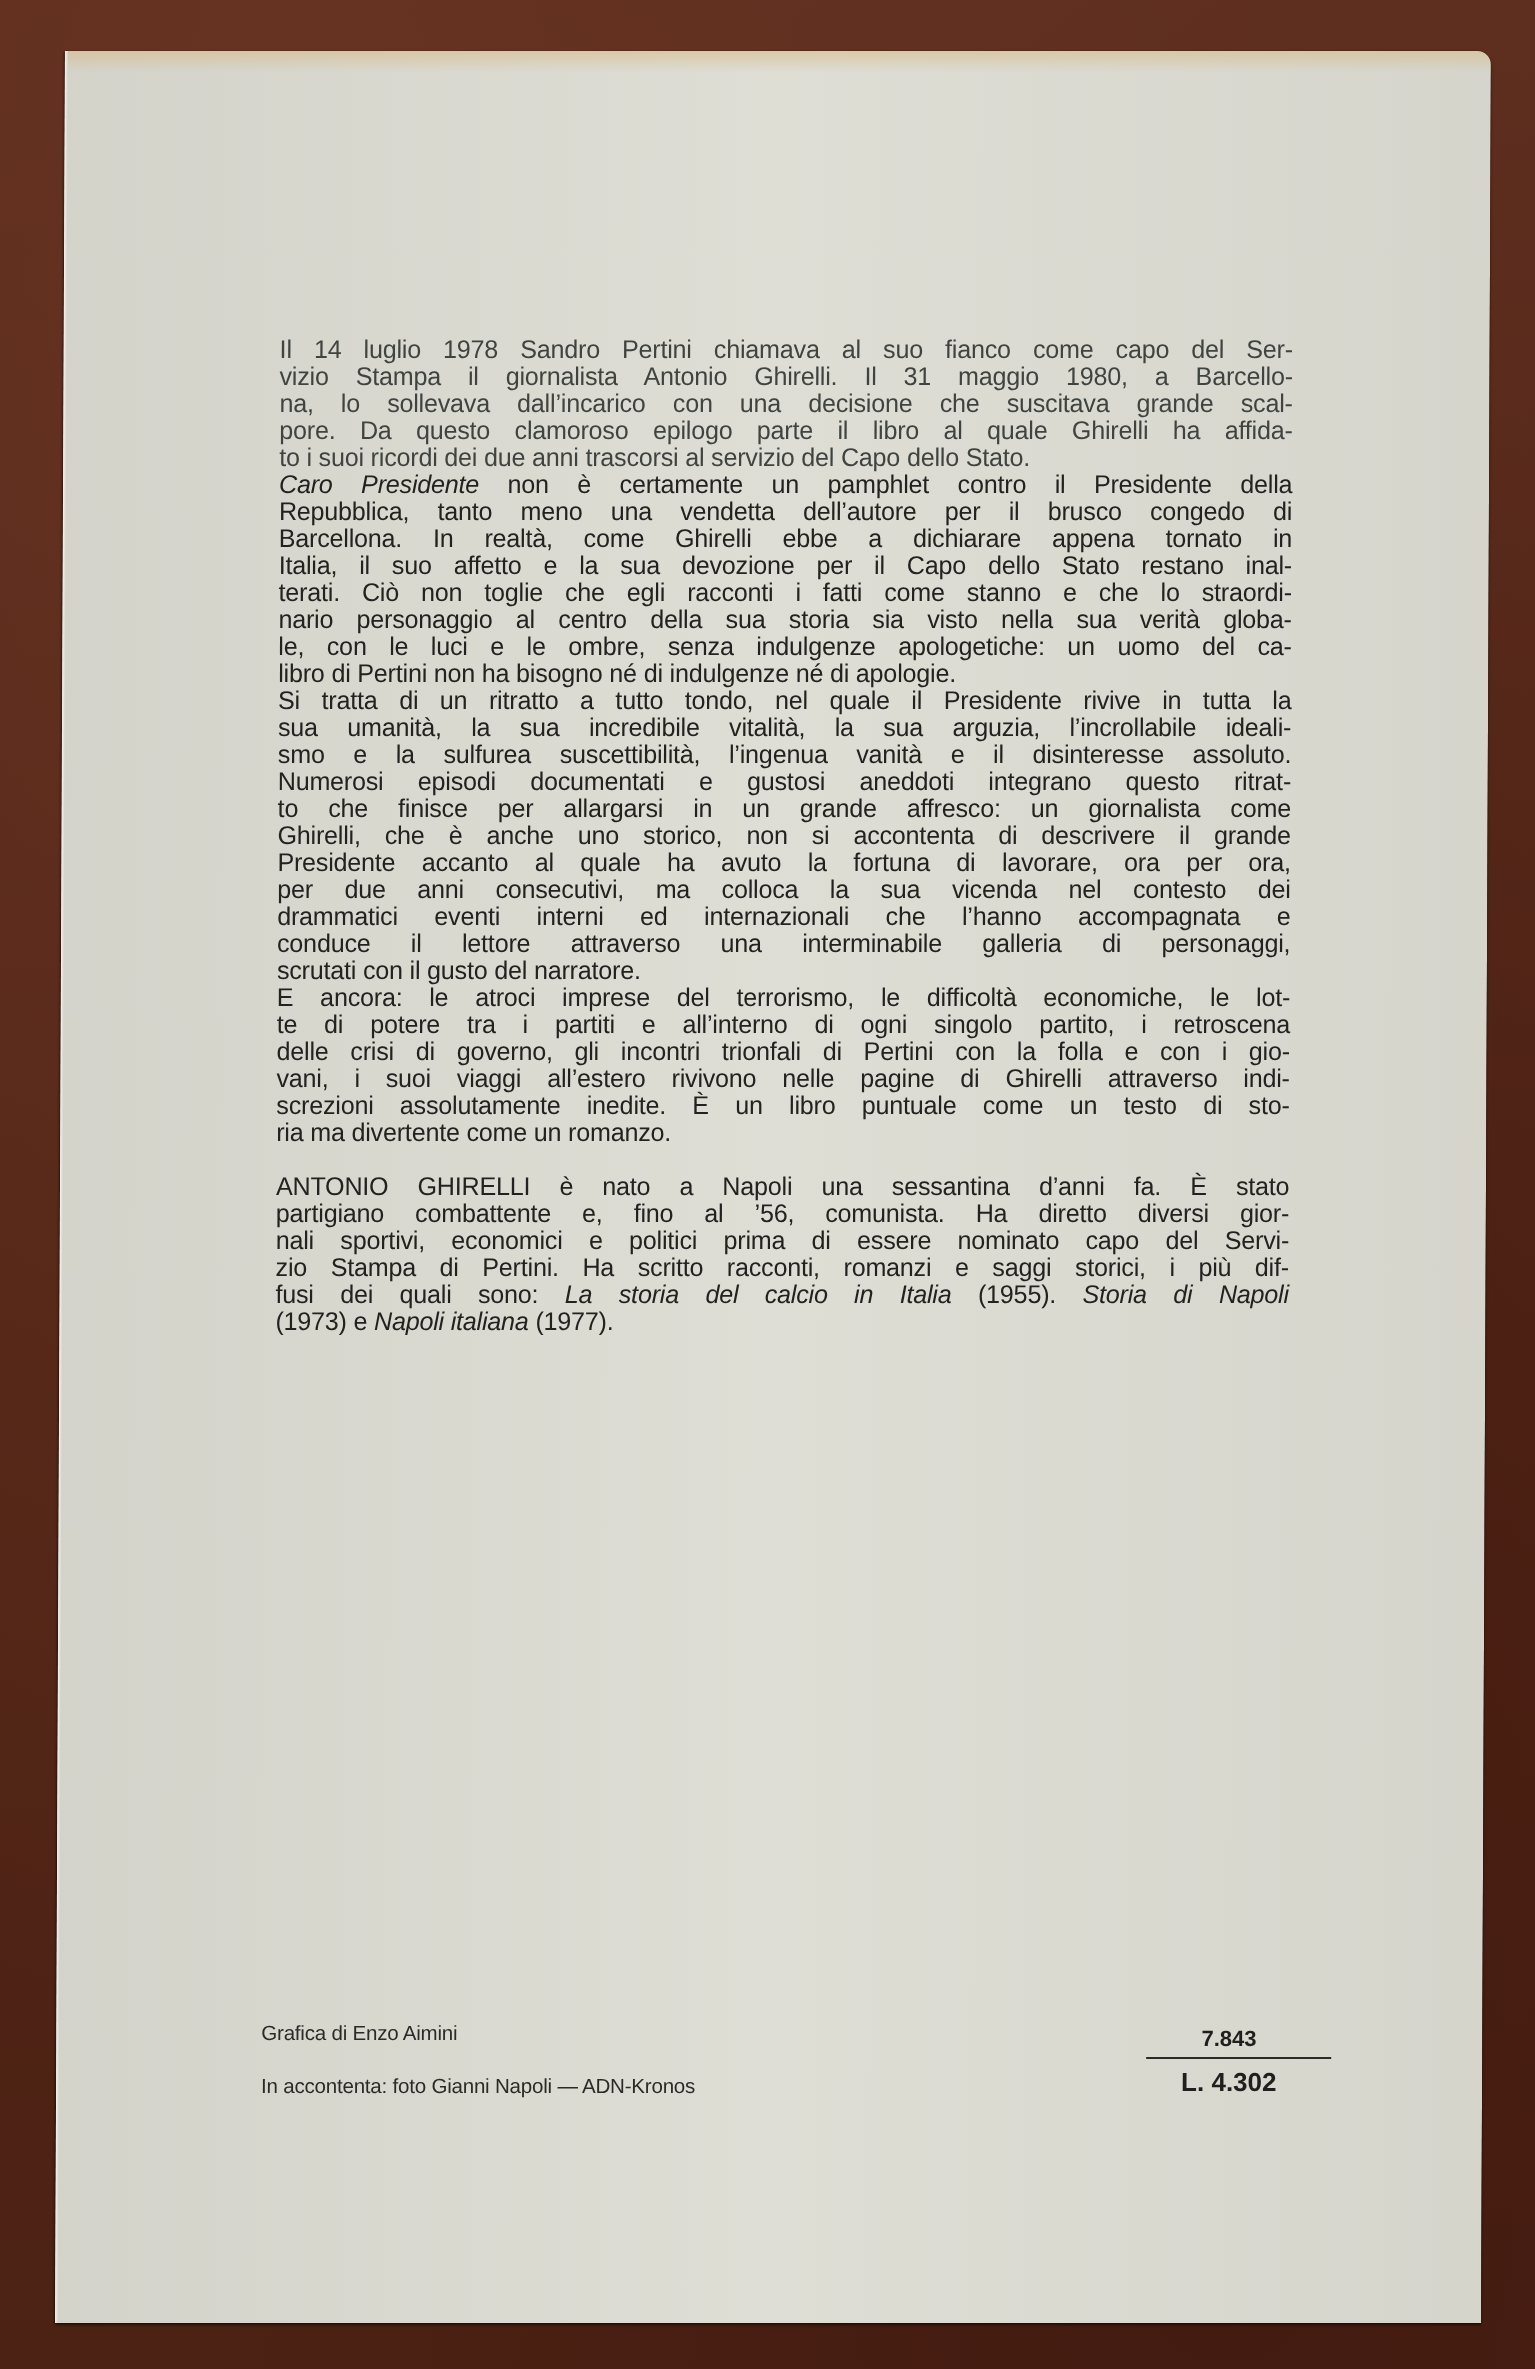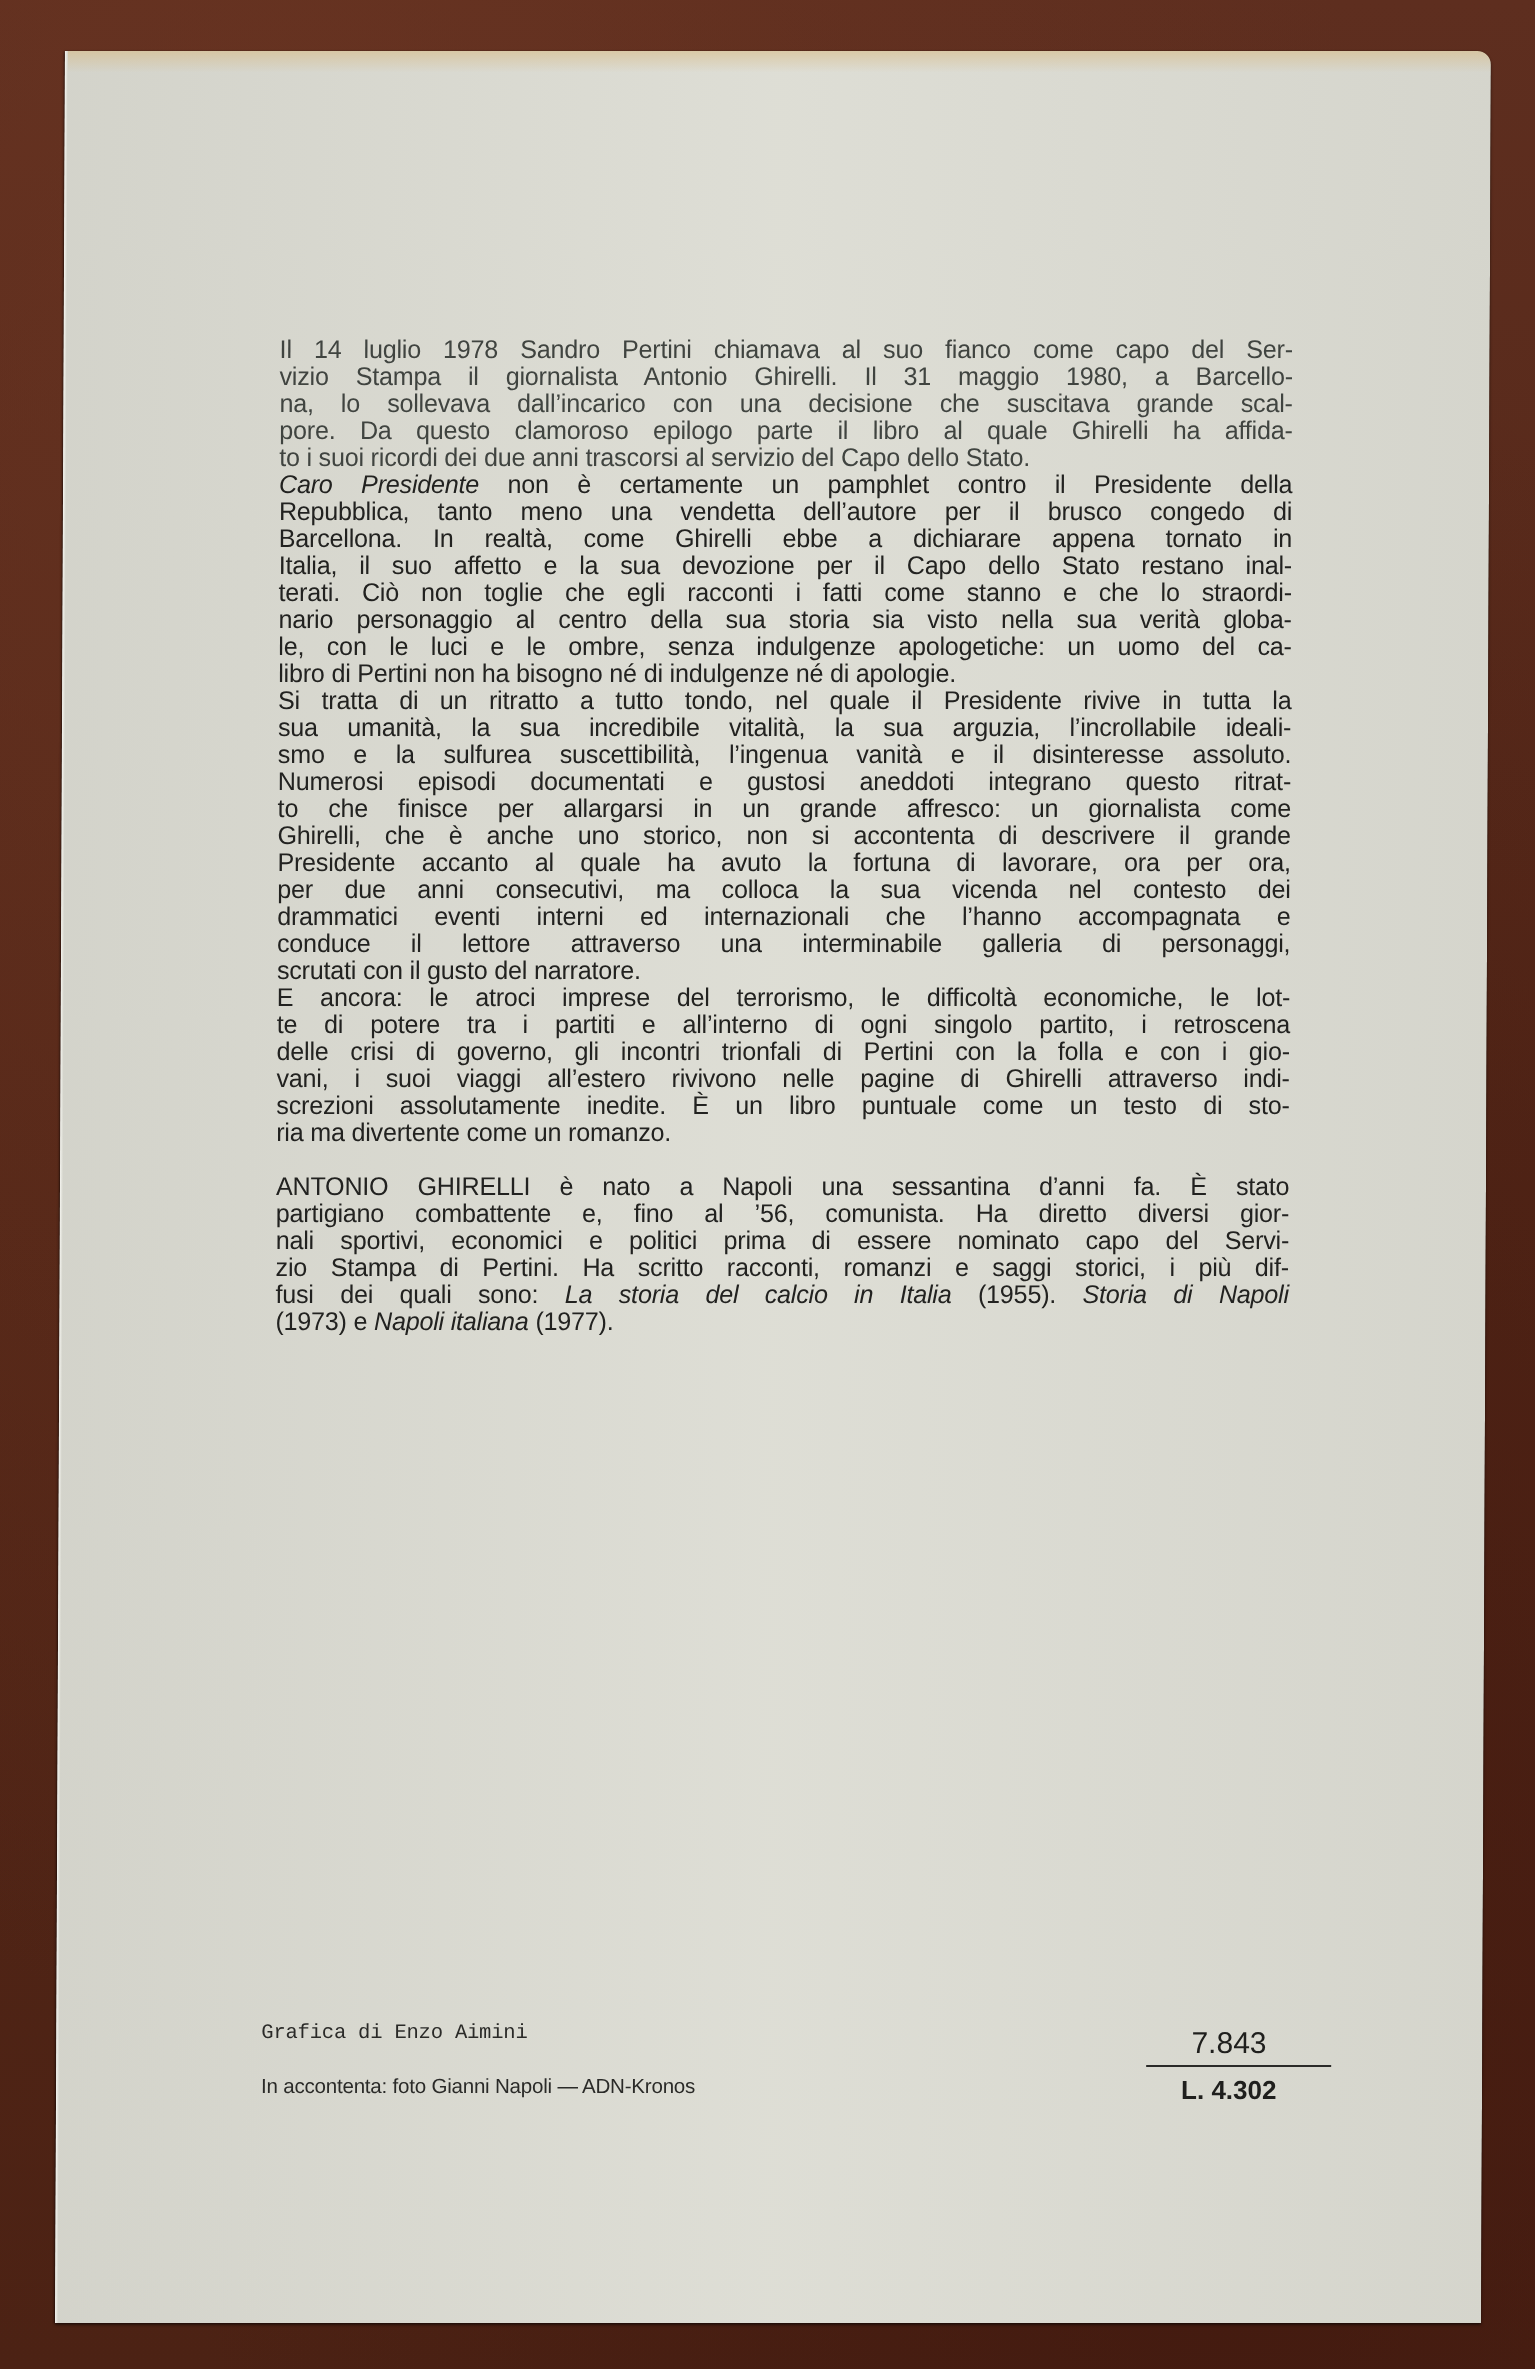--- a/index.html
+++ b/index.html
@@ -44,27 +44,27 @@
   .blurb p { margin: 0; }
   .blurb .fade { color: #404440; }
   .blurb .line { display: block; text-align-last: justify; white-space: nowrap; }
   .blurb .line.last { text-align-last: left; }
   .blurb em { font-style: italic; }
   .bio { margin-top: 27px !important; }
   .credits {
     position: absolute; left: 205px; top: 1970px;
     font-size: 20.5px; color: #2a2a28; letter-spacing: -0.2px;
   }
-  .credits .row1 { position: absolute; top: 0; left: 0; white-space: nowrap; font-family: Liberation Mono, monospace; }
+  .credits .row1 { position: absolute; top: 0; left: 0; white-space: nowrap; }
   .credits .row2 { position: absolute; top: 53px; left: 0; white-space: nowrap; }
   .price-box {
     position: absolute; left: 1090px; top: 1975px; width: 185px;
     text-align: center; color: #1f1f1d;
   }
-  .price-box .code { font-size: 30px; display: block; padding-right: 19.5px; }
+  .price-box .code { font-size: 22px; display: block; padding-right: 19.5px; font-weight: bold; }
   .price-box .rule { display: block; height: 2px; background: #2a2a28; margin: 4.9px 0 7.8px 0; }
   .price-box .price { font-size: 26px; font-weight: bold; display: block; padding-right: 19.5px; }
 </style>
 </head>
 <body>
 
 <div class="cover">
   <div class="cover-left-edge"></div>
 
   <div class="blurb">

